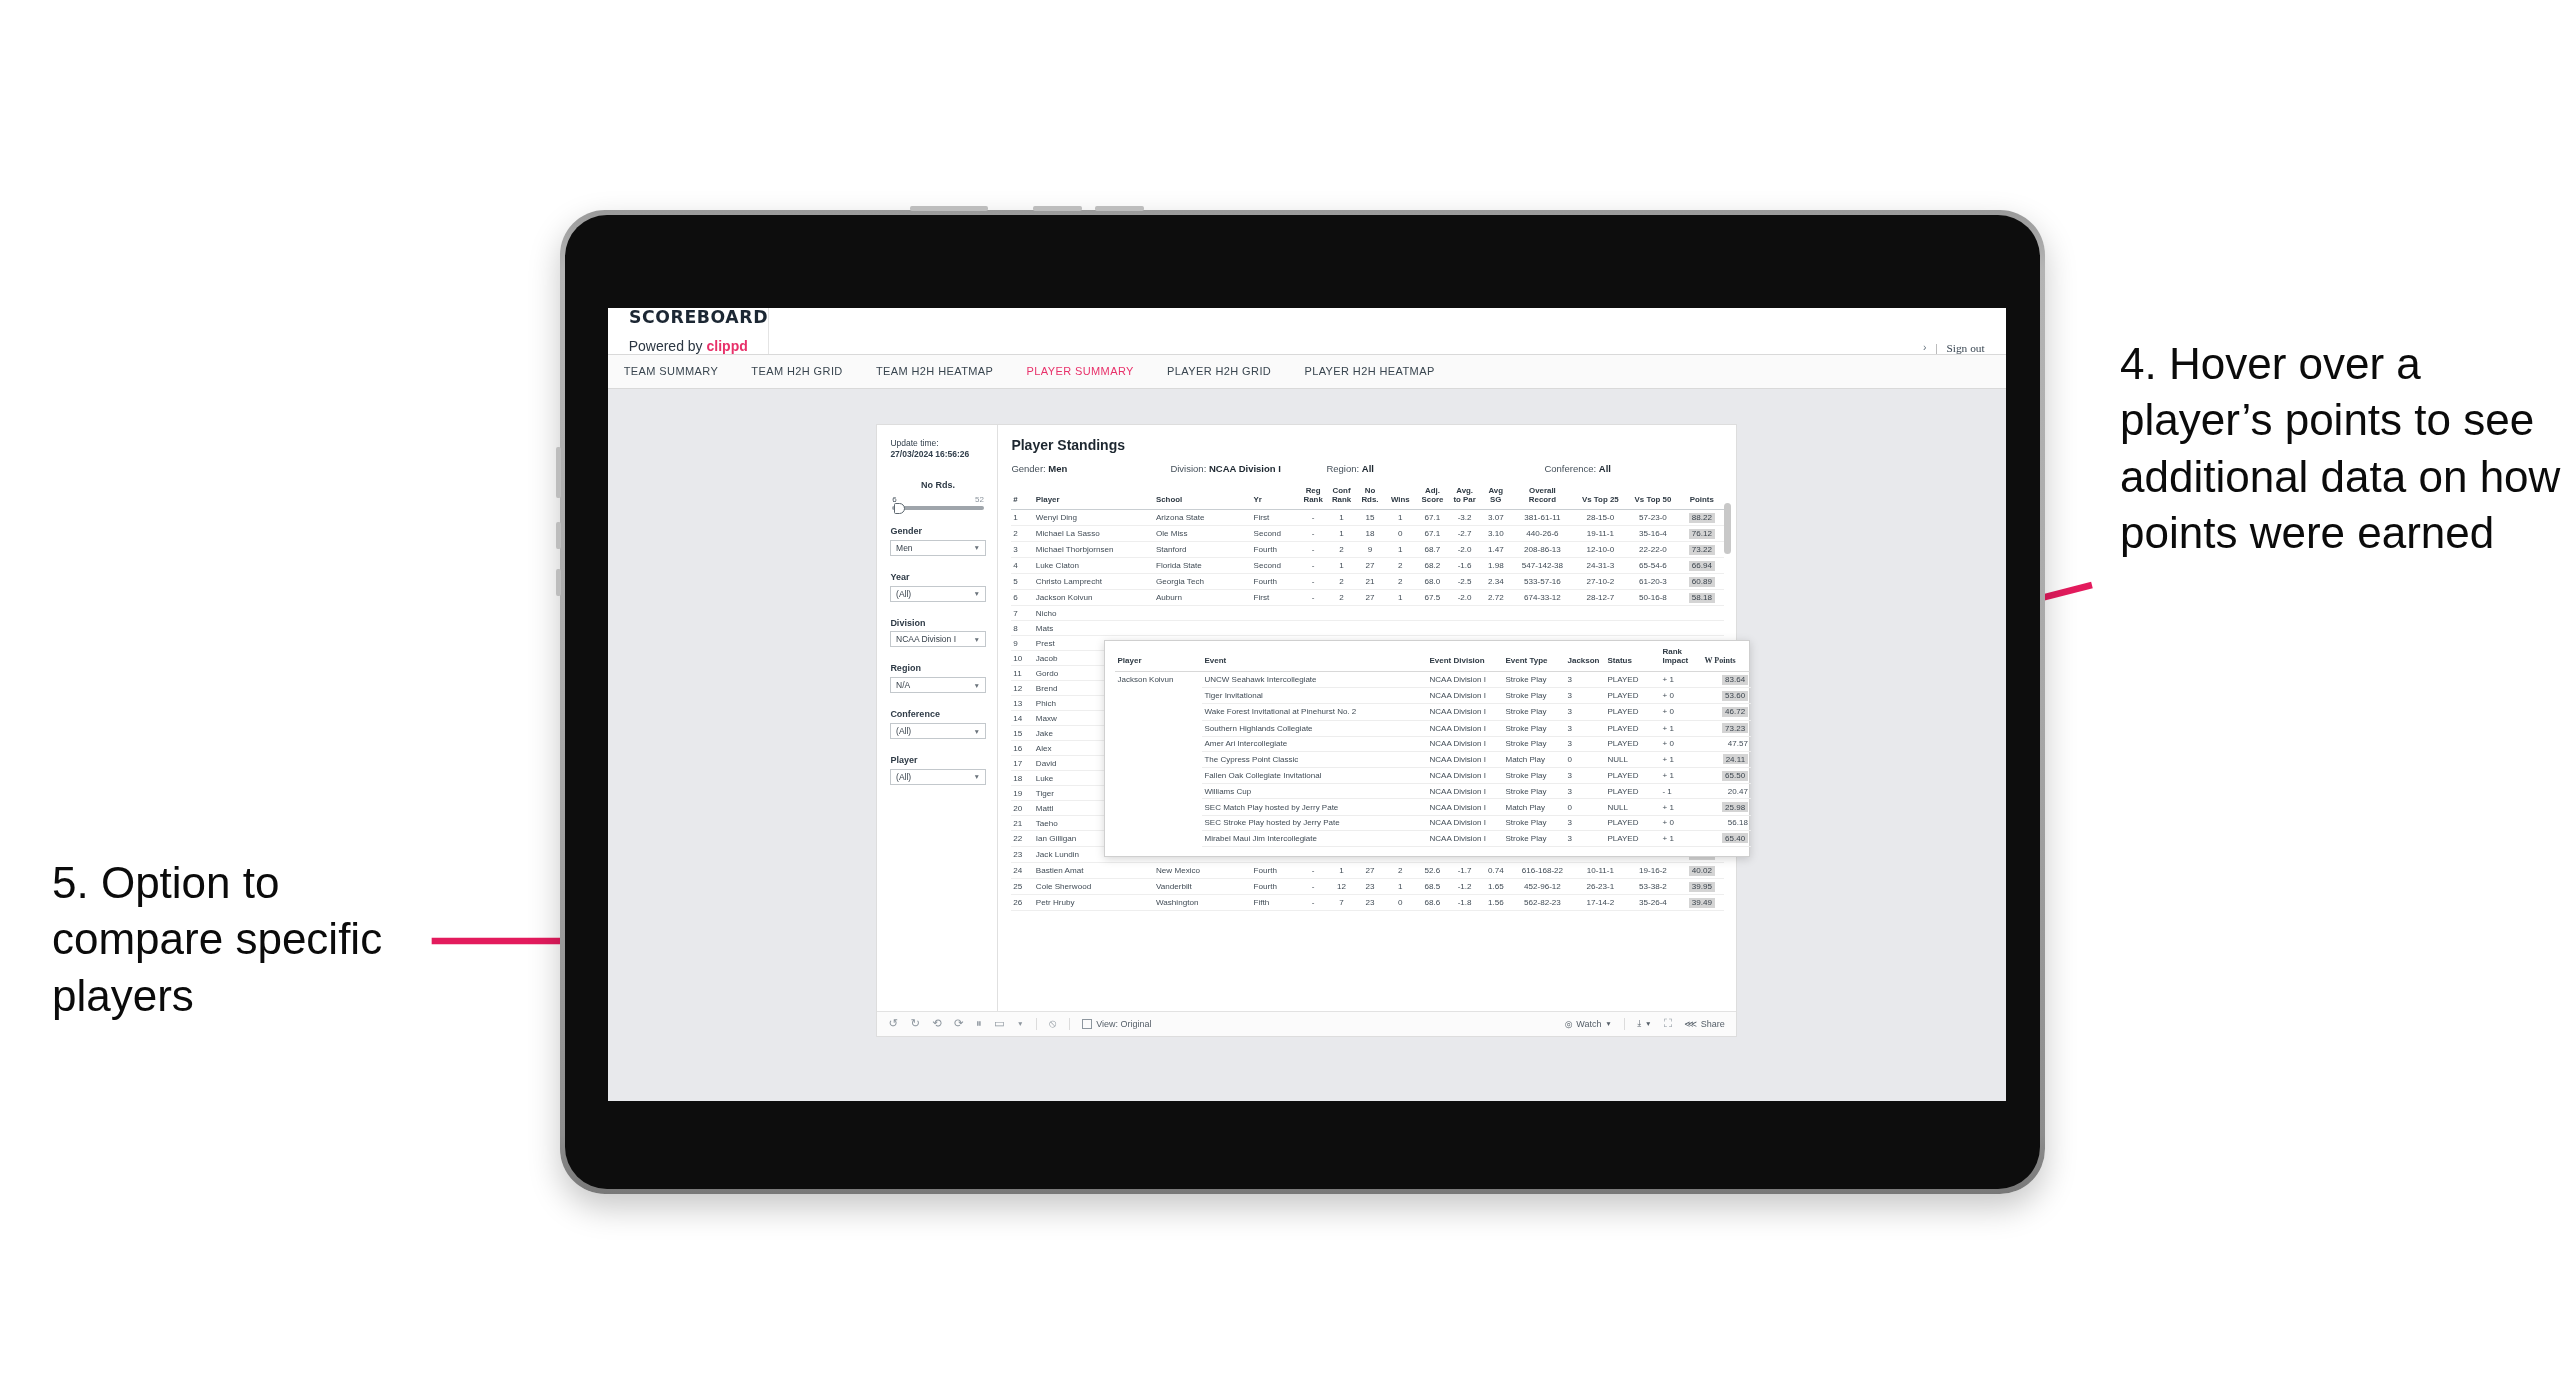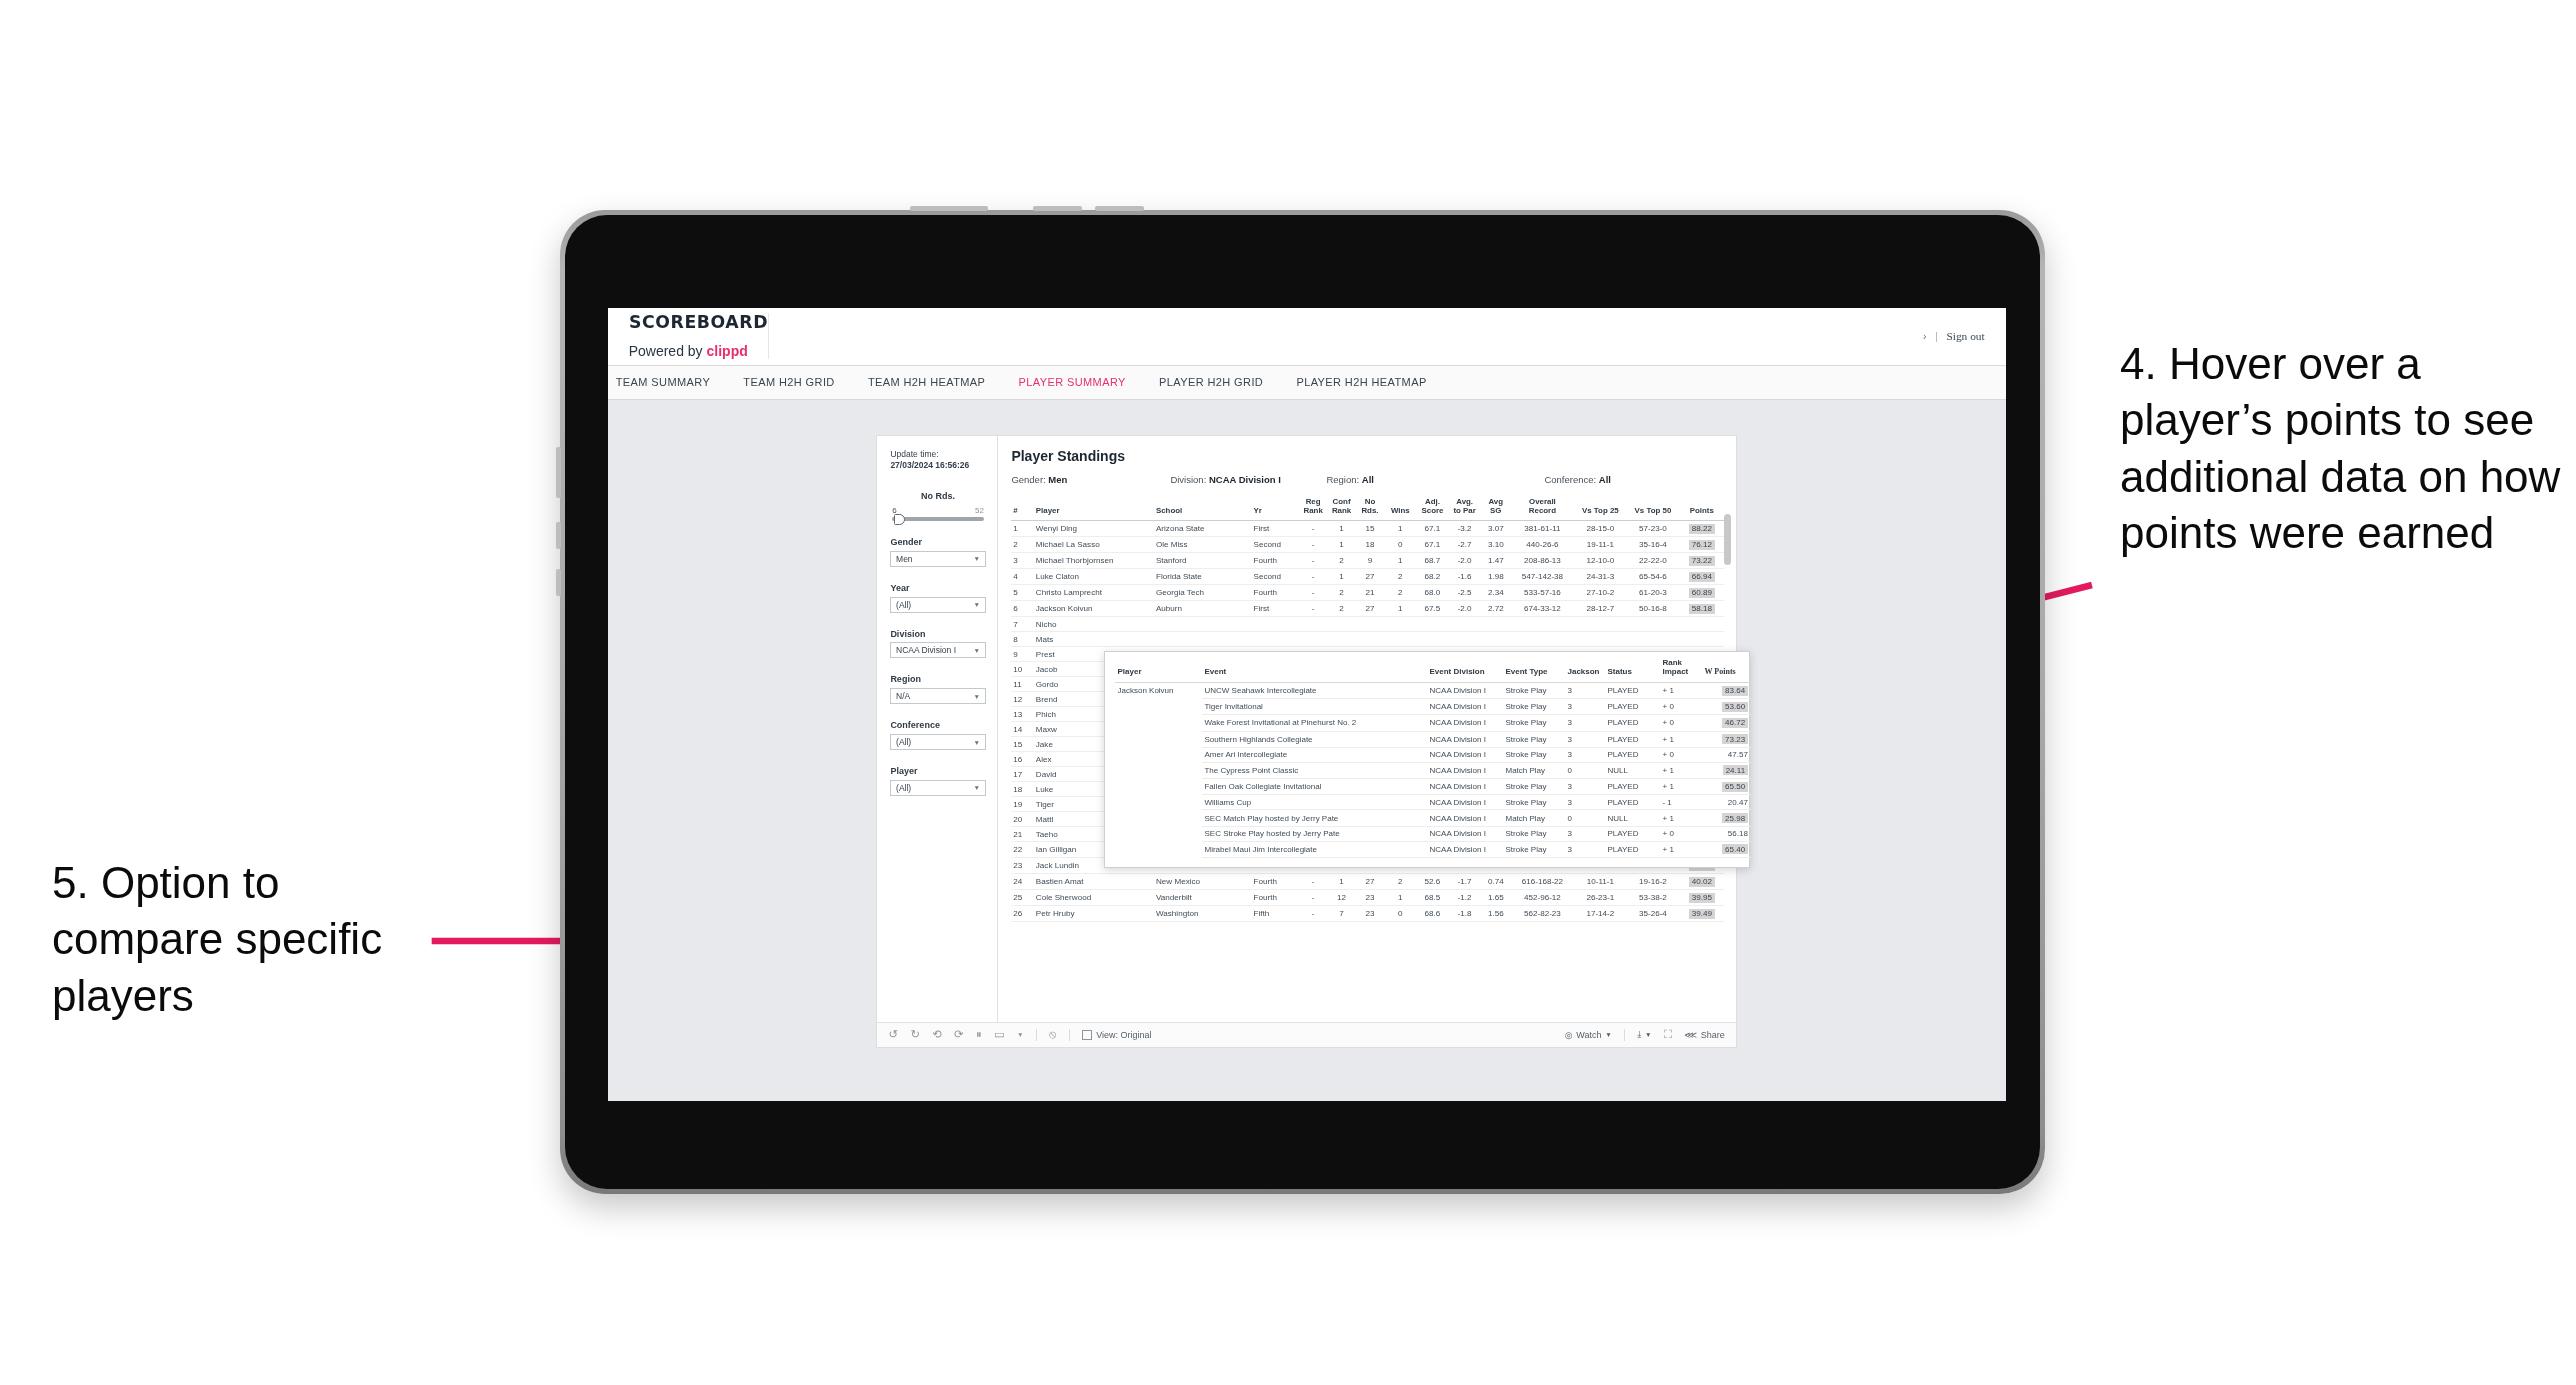--- a/index.html
+++ b/index.html
@@ -60,24 +60,24 @@
     width: 4.7px;
     background: #bdbdbd;
     border-radius: 1.9px;
   }
   .btn-l1 { top: 237px; height: 51px; }
   .btn-l2 { top: 312px; height: 26.5px; }
   .btn-l3 { top: 359px; height: 26.5px; }
 
   
   .app-topbar {
-    height: 58px;
+    height: 47px;
     background: #ffffff;
     display: flex;
-    align-items: center;
+    align-items: flex-end;
     border-bottom: 0.9px solid #d9d9d9;
     position: relative;
   }
   .brand {
     width: 161px;
     display: flex;
     flex-direction: column;
     justify-content: center;
     padding-left: 21px;
     border-right: 0.9px solid #e4e4e4;
@@ -132,21 +132,21 @@
   .topbar-right .signout { cursor: pointer; font-family: Liberation Serif, serif; }
   .topbar-right .user-dot { font-size: 10.4px; color: #63707c; }
 
   .subnav {
     height: 34px;
     background: #fafafa;
     display: flex;
     align-items: center;
     gap: 0;
     border-bottom: 0.9px solid #d9d9d9;
-    padding-left: 8px;
+    padding-left: 16px;
   }
   .subnav-item {
     font-size: 11px;
     letter-spacing: 0.4px;
     color: #39454f;
     padding: 0 20px 0 0;
     margin-right: 13.2px;
     cursor: pointer;
     white-space: nowrap;
   }

